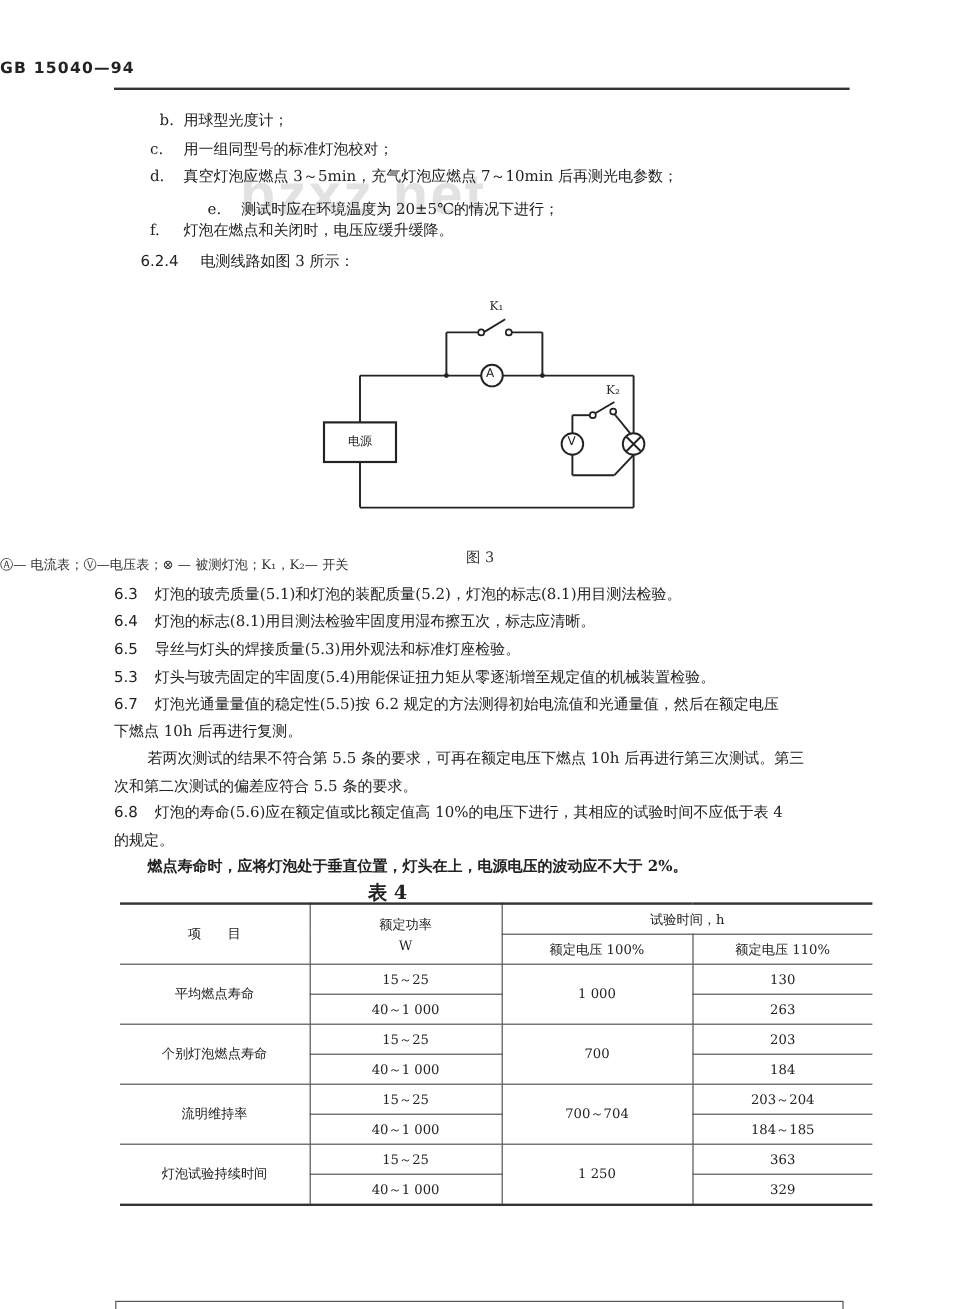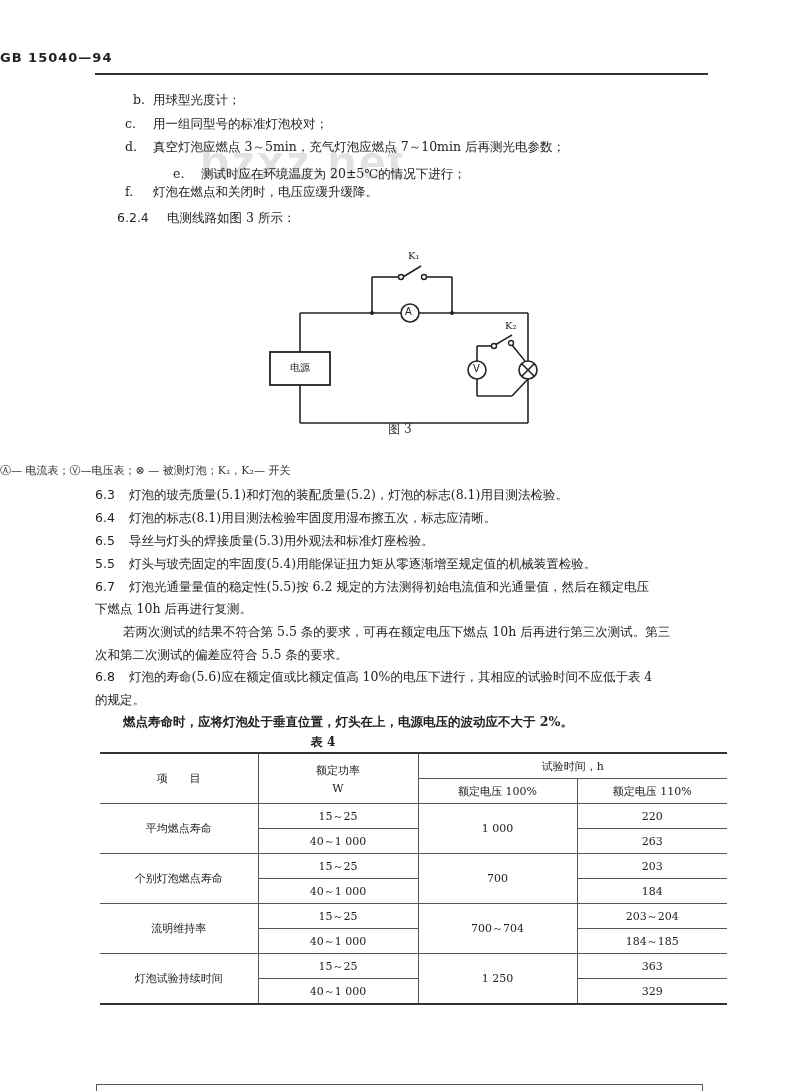--- a/index.html
+++ b/index.html
@@ -96,50 +96,50 @@
     <circle cx="424" cy="277" r="2.5"></circle>
     <circle cx="494" cy="346" r="2.5"></circle>
     <circle cx="511" cy="343" r="2.5"></circle>
   </g>
 </svg>
 <div class="abs" style="left:290px; top:361px; font-size:10px; color:#222;">电源</div>
 <div class="abs" style="left:405px; top:306px; font-size:10px; color:#222; font-family:'DejaVu Sans',sans-serif;">A</div>
 <div class="abs" style="left:473px; top:363px; font-size:10px; color:#222; font-family:'DejaVu Sans',sans-serif;">V</div>
 <div class="abs" style="left:408px; top:250px; font-size:10px; color:#222;">K₁</div>
 <div class="abs" style="left:505px; top:320px; font-size:10px; color:#222;">K₂</div>
-<div class="abs fig-caption" style="left:0; width:800px; text-align:center; top:421px;">图 3</div>
+<div class="abs fig-caption" style="left:0; width:800px; text-align:center; top:456px;">图 3</div>
 <div class="abs fig-legend" style="left:0; width:760px; top:463px;">Ⓐ— 电流表；Ⓥ—电压表；⊗ — 被测灯泡；K₁，K₂— 开关</div>
 
 <div class="abs line" style="left:95px; top:487px;">
   <span class="secnum">6.3</span><span>灯泡的玻壳质量(5.1)和灯泡的装配质量(5.2)，灯泡的标志(8.1)用目测法检验。</span>
 </div>
 <div class="abs line" style="left:95px; top:510px;">
   <span class="secnum">6.4</span><span>灯泡的标志(8.1)用目测法检验牢固度用湿布擦五次，标志应清晰。</span>
 </div>
 <div class="abs line" style="left:95px; top:533px;">
   <span class="secnum">6.5</span><span>导丝与灯头的焊接质量(5.3)用外观法和标准灯座检验。</span>
 </div>
 <div class="abs line" style="left:95px; top:556px;">
-  <span class="secnum">5.5</span><span>灯头与玻壳固定的牢固度(5.4)用能保证扭力矩从零逐渐增至规定值的机械装置检验。</span>
+  <span class="secnum">5.3</span><span>灯头与玻壳固定的牢固度(5.4)用能保证扭力矩从零逐渐增至规定值的机械装置检验。</span>
 </div>
 <div class="abs line" style="left:95px; top:579px;">
   <span class="secnum">6.7</span><span>灯泡光通量量值的稳定性(5.5)按 6.2 规定的方法测得初始电流值和光通量值，然后在额定电压</span>
 </div>
 <div class="abs line" style="left:95px; top:601px;">下燃点 10h 后再进行复测。</div>
 
 <div class="abs line" style="left:123px; top:624px;">若两次测试的结果不符合第 5.5 条的要求，可再在额定电压下燃点 10h 后再进行第三次测试。第三</div>
 <div class="abs line" style="left:95px; top:647px;">次和第二次测试的偏差应符合 5.5 条的要求。</div>
 
 <div class="abs line" style="left:95px; top:669px;">
   <span class="secnum">6.8</span><span>灯泡的寿命(5.6)应在额定值或比额定值高 10%的电压下进行，其相应的试验时间不应低于表 4</span>
 </div>
 <div class="abs line" style="left:95px; top:692px;">的规定。</div>
 <div class="abs line" style="left:123px; top:714px;font-weight:bold;">燃点寿命时，应将灯泡处于垂直位置，灯头在上，电源电压的波动应不大于 2%。</div>
 
-<div class="abs" style="left:0; width:646px; text-align:center; top:734px; font-size:12px; font-weight:bold; color:#222;">表 4</div>
+<div class="abs" style="left:0; width:646px; text-align:center; top:734px; font-size:16px; font-weight:bold; color:#222;">表 4</div>
 
 <table class="t4">
   <colgroup>
     <col style="width:158px">
       <col style="width:160px">
       <col style="width:159px">
       <col style="width:150px">
   </colgroup>
   <tbody>
       <tr>
@@ -152,21 +152,21 @@
   </tr>
   <tr>
     <td>额定电压 100%</td>
     <td>额定电压 110%</td>
   </tr>
 
   <tr>
     <td rowspan="2">平均燃点寿命</td>
     <td>15～25</td>
     <td rowspan="2">1 000</td>
-    <td>220</td>
+    <td>130</td>
   </tr>
   <tr>
     <td>40～1 000</td>
     <td>263</td>
   </tr>
 
   <tr>
     <td rowspan="2">个别灯泡燃点寿命</td>
     <td>15～25</td>
     <td rowspan="2">700</td>

